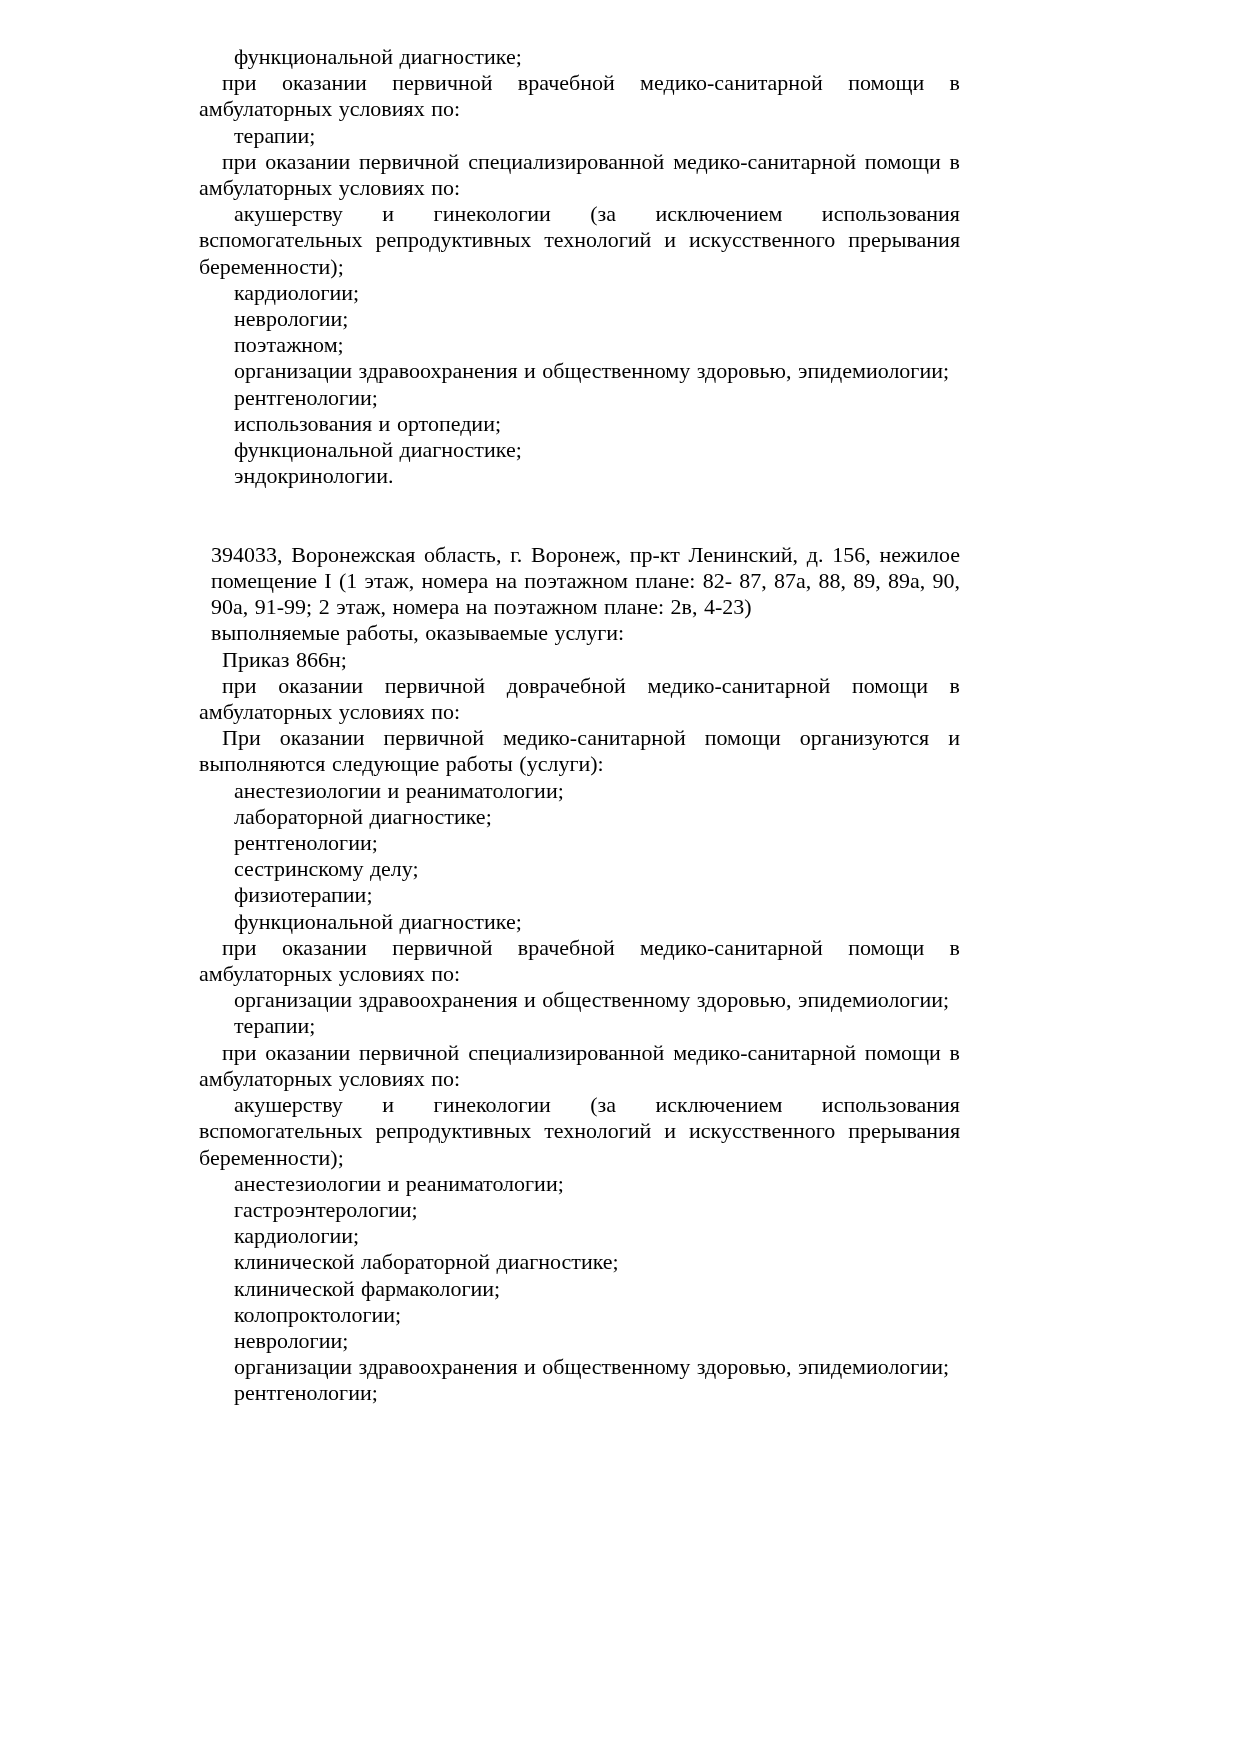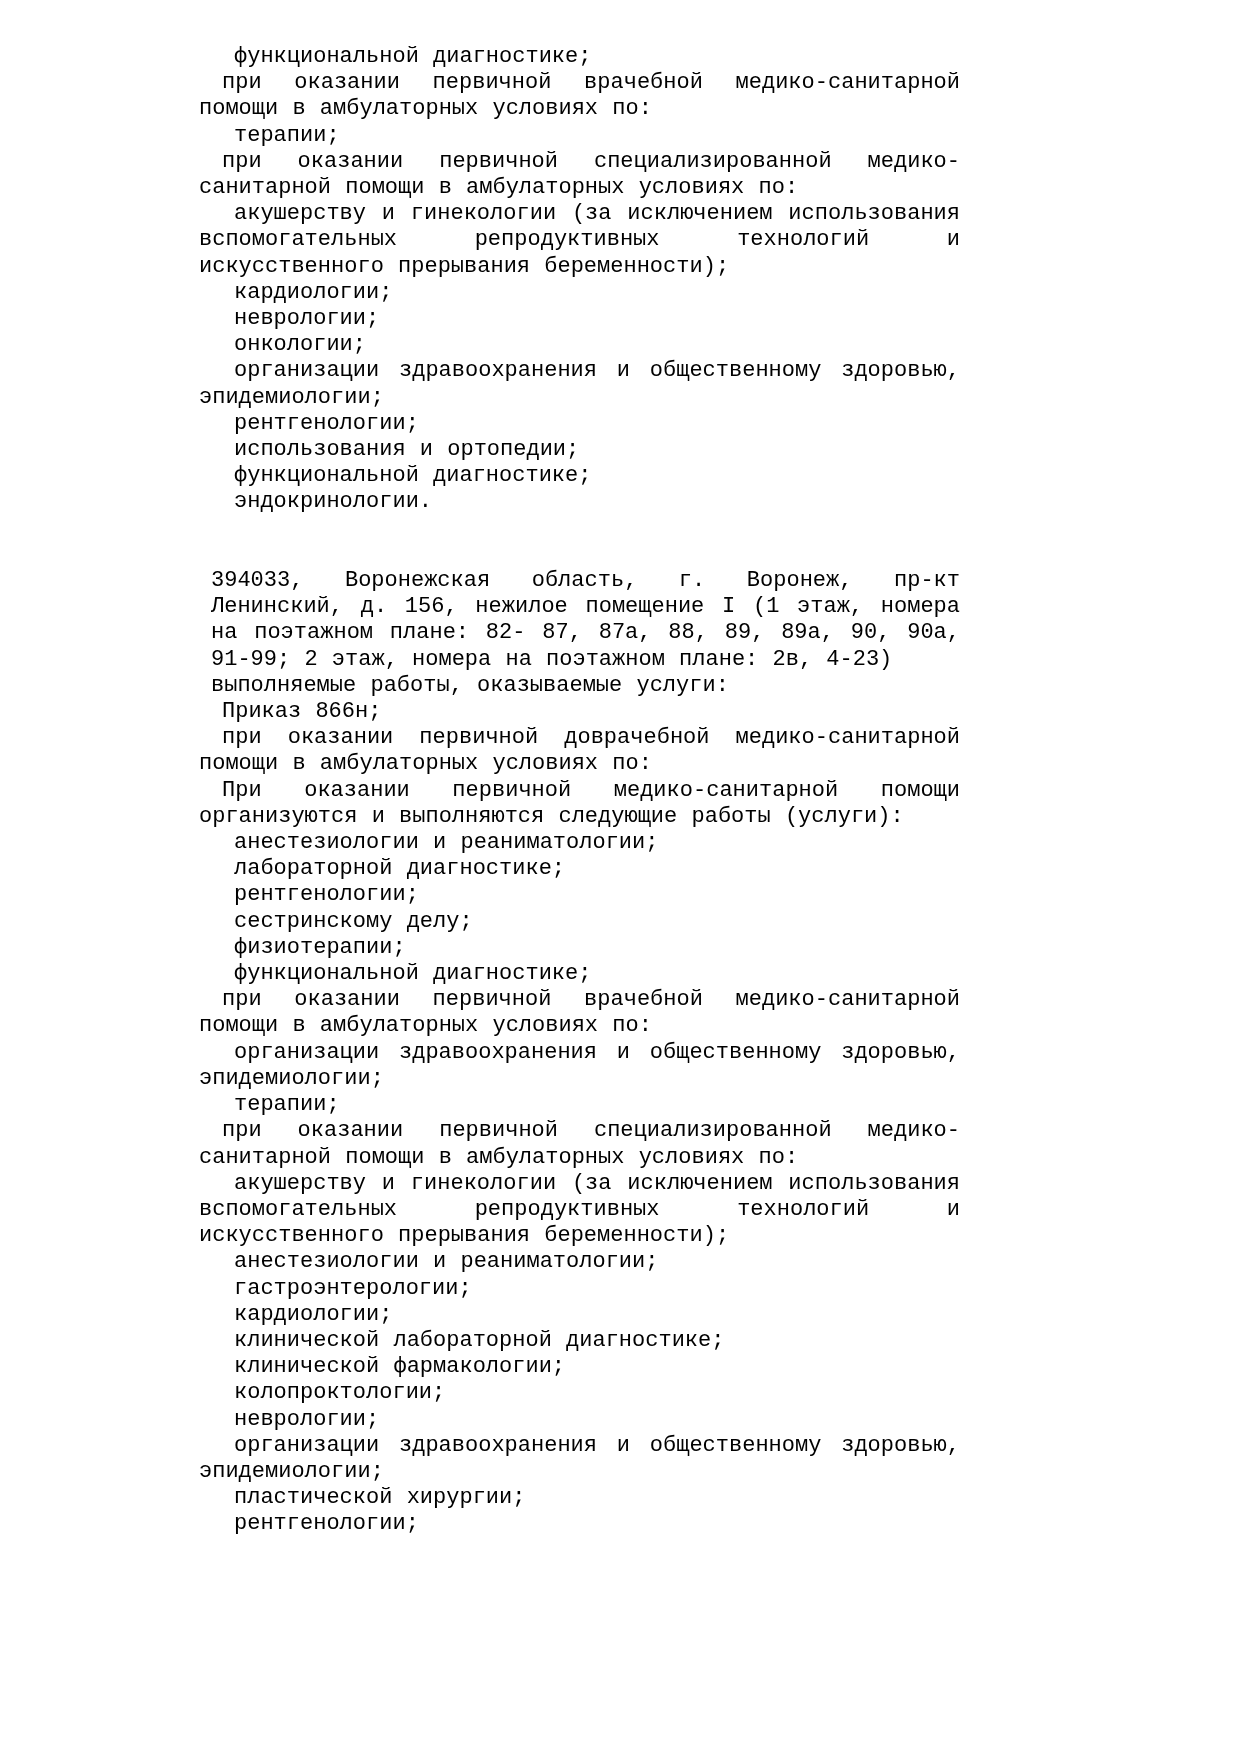--- a/index.html
+++ b/index.html
@@ -7,21 +7,21 @@
     padding: 0;
     background: #ffffff;
   }
   .page {
     position: relative;
     width: 1147px;
     height: 1755px;
     box-sizing: border-box;
     background: #ffffff;
     color: #000000;
-    font-family: Liberation Mono, monospace;
+    font-family: Liberation Serif, serif;
     padding: 44px 187px 0 199px;
     overflow: hidden;
   }
   p.line {
     margin: 0;
     padding: 0;
     font-size: 22px;
     line-height: 26.2px;
     text-align: justify;
     word-spacing: 1px;
@@ -35,21 +35,21 @@
 <body>
 
 <div class="page">
     <p class="line item">функциональной диагностике;</p>
     <p class="line para">при оказании первичной врачебной медико-санитарной помощи в амбулаторных условиях по:</p>
     <p class="line item">терапии;</p>
     <p class="line para">при оказании первичной специализированной медико-санитарной помощи в амбулаторных условиях по:</p>
     <p class="line item">акушерству и гинекологии (за исключением использования вспомогательных репродуктивных технологий и искусственного прерывания беременности);</p>
     <p class="line item">кардиологии;</p>
     <p class="line item">неврологии;</p>
-    <p class="line item">онкологии;</p>
+    <p class="line item">поэтажном;</p>
     <p class="line item">организации здравоохранения и общественному здоровью, эпидемиологии;</p>
     <p class="line item">рентгенологии;</p>
     <p class="line item">использования и ортопедии;</p>
     <p class="line item">функциональной диагностике;</p>
     <p class="line item">эндокринологии.</p>
     <p class="line blank"></p>
     <p class="line blank"></p>
     <p class="line flush">394033, Воронежская область, г. Воронеж, пр-кт Ленинский, д. 156,  нежилое помещение I (1 этаж, номера на поэтажном плане: 82- 87, 87а, 88, 89, 89а, 90, 90а, 91-99; 2 этаж, номера на поэтажном плане: 2в, 4-23)</p>
     <p class="line flush">выполняемые работы, оказываемые услуги:</p>
     <p class="line para">Приказ 866н;</p>
@@ -67,15 +67,14 @@
     <p class="line para">при оказании первичной специализированной медико-санитарной помощи в амбулаторных условиях по:</p>
     <p class="line item">акушерству и гинекологии (за исключением использования вспомогательных репродуктивных технологий и искусственного прерывания беременности);</p>
     <p class="line item">анестезиологии и реаниматологии;</p>
     <p class="line item">гастроэнтерологии;</p>
     <p class="line item">кардиологии;</p>
     <p class="line item">клинической лабораторной диагностике;</p>
     <p class="line item">клинической фармакологии;</p>
     <p class="line item">колопроктологии;</p>
     <p class="line item">неврологии;</p>
     <p class="line item">организации здравоохранения и общественному здоровью, эпидемиологии;</p>
-    <p class="line item">пластической хирургии;</p>
     <p class="line item">рентгенологии;</p>
   </div>
 
 </body></html>

